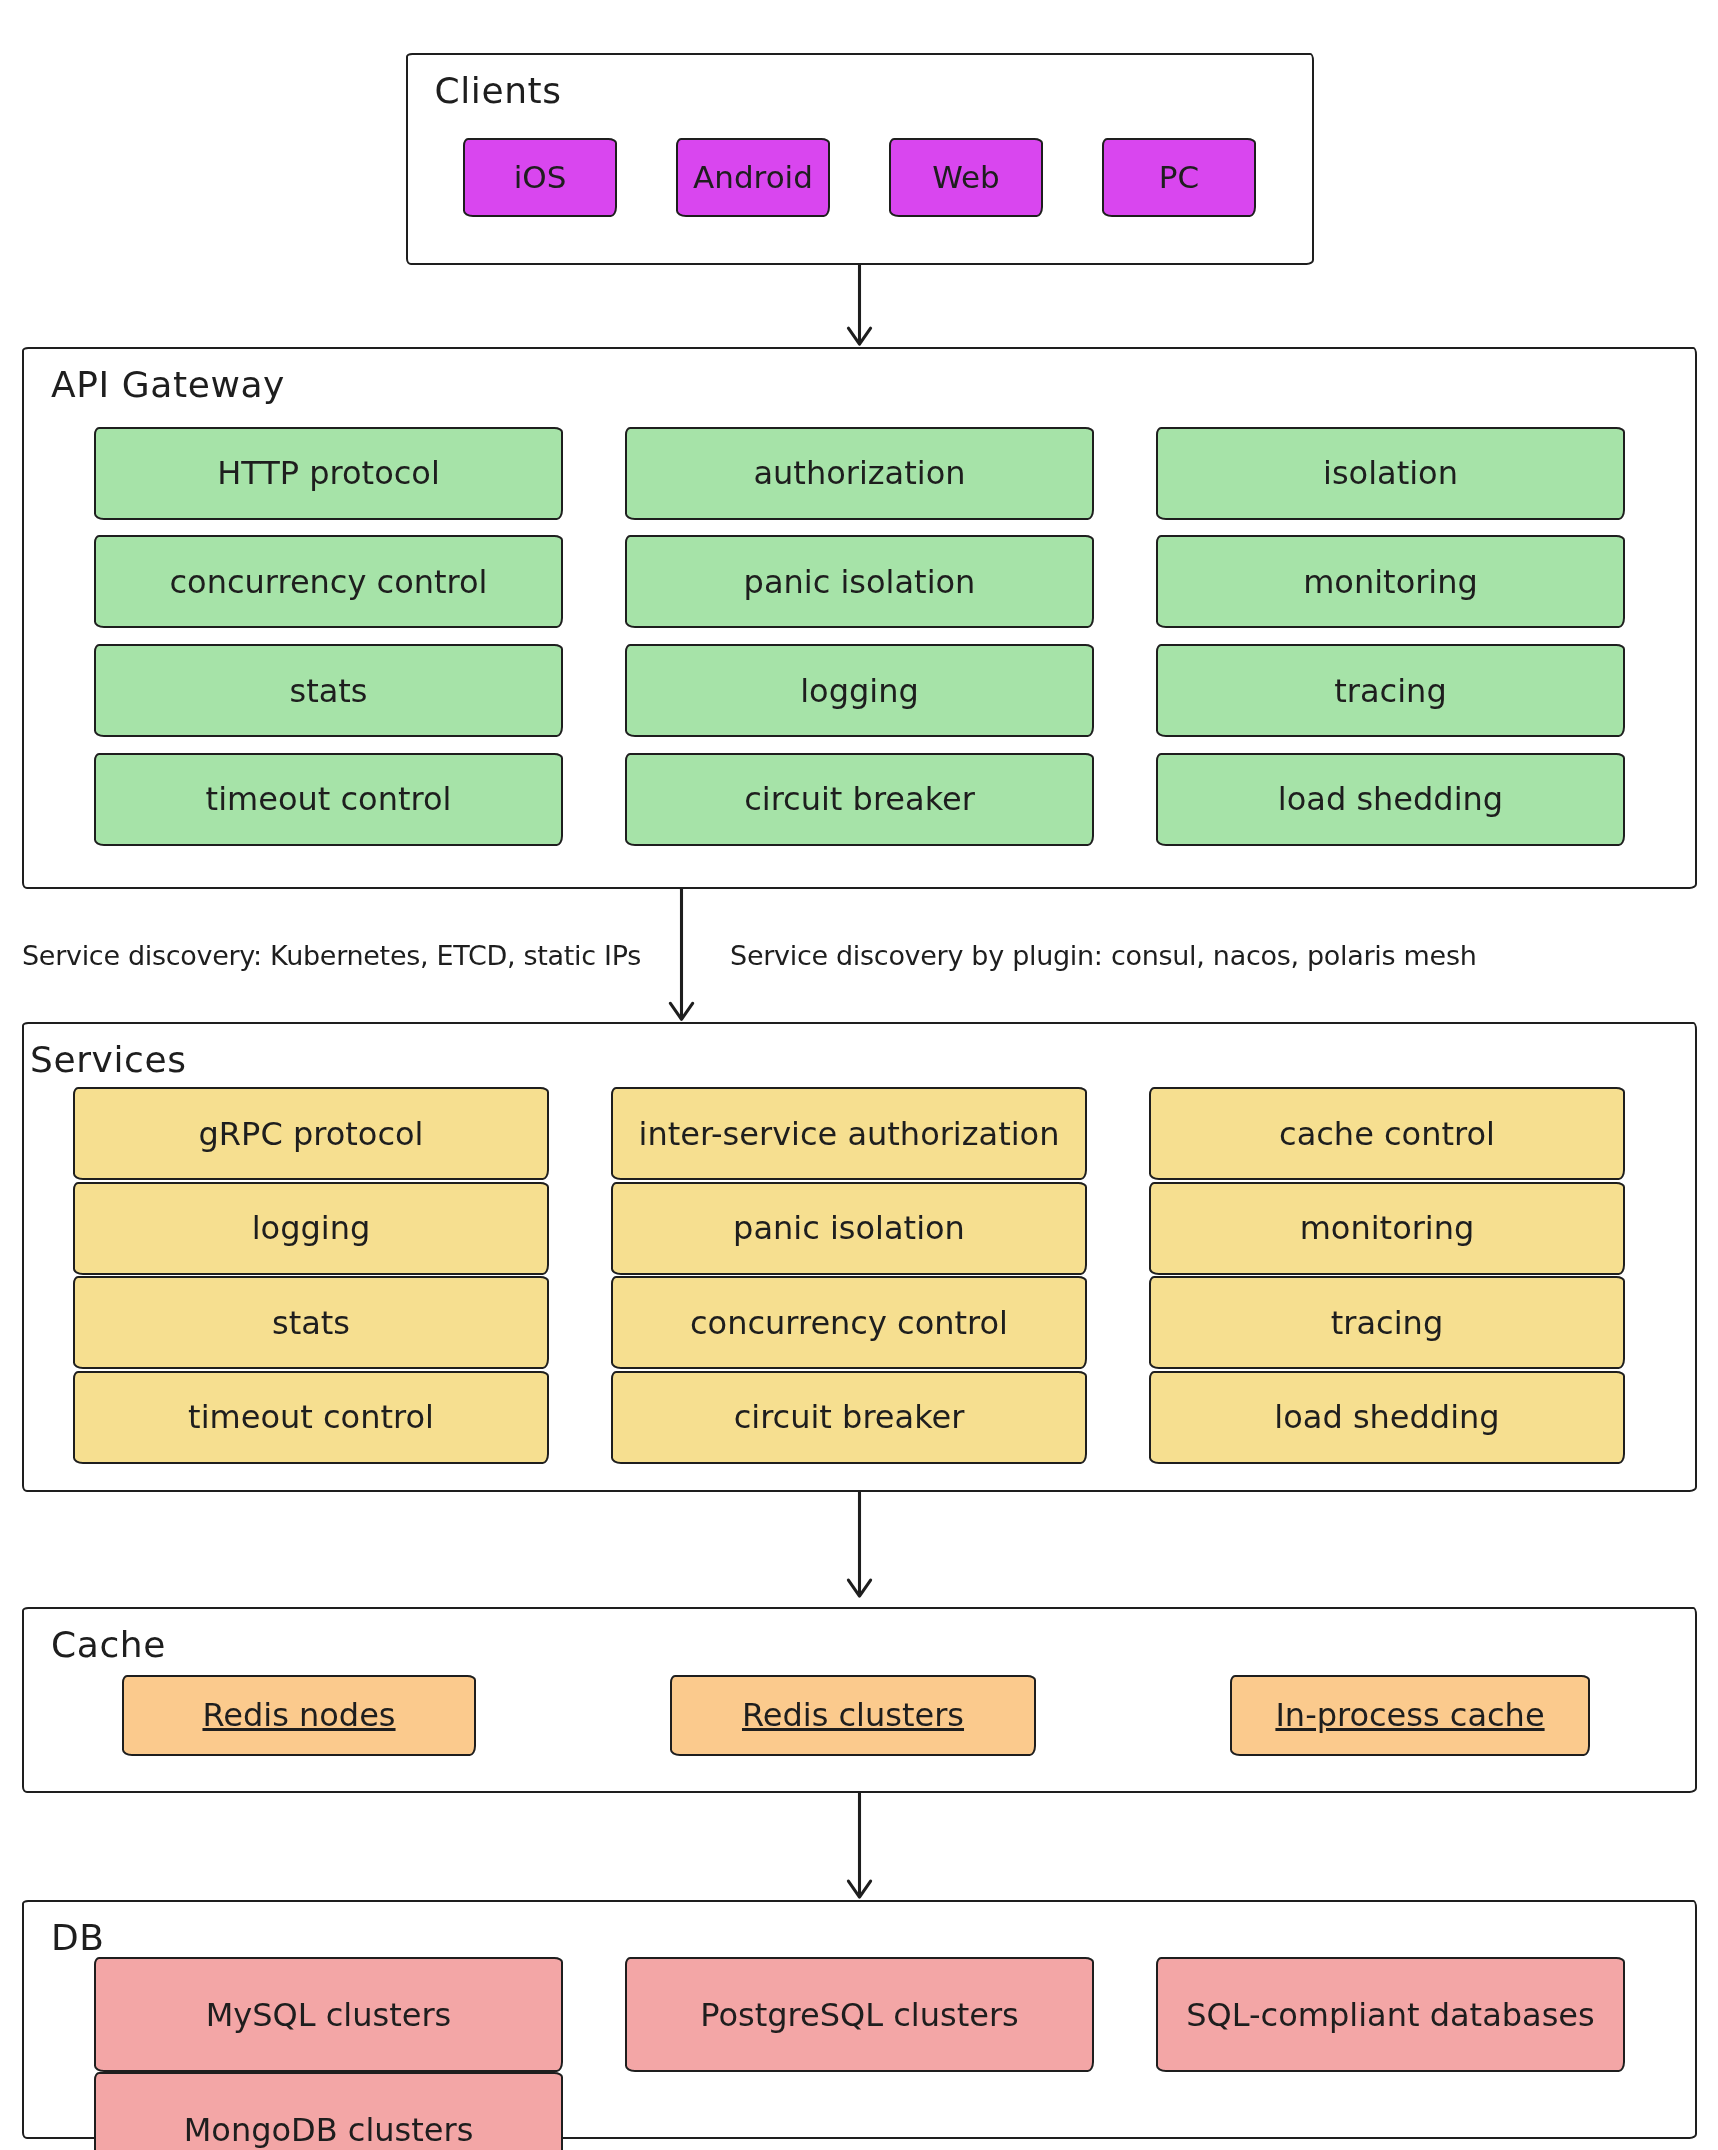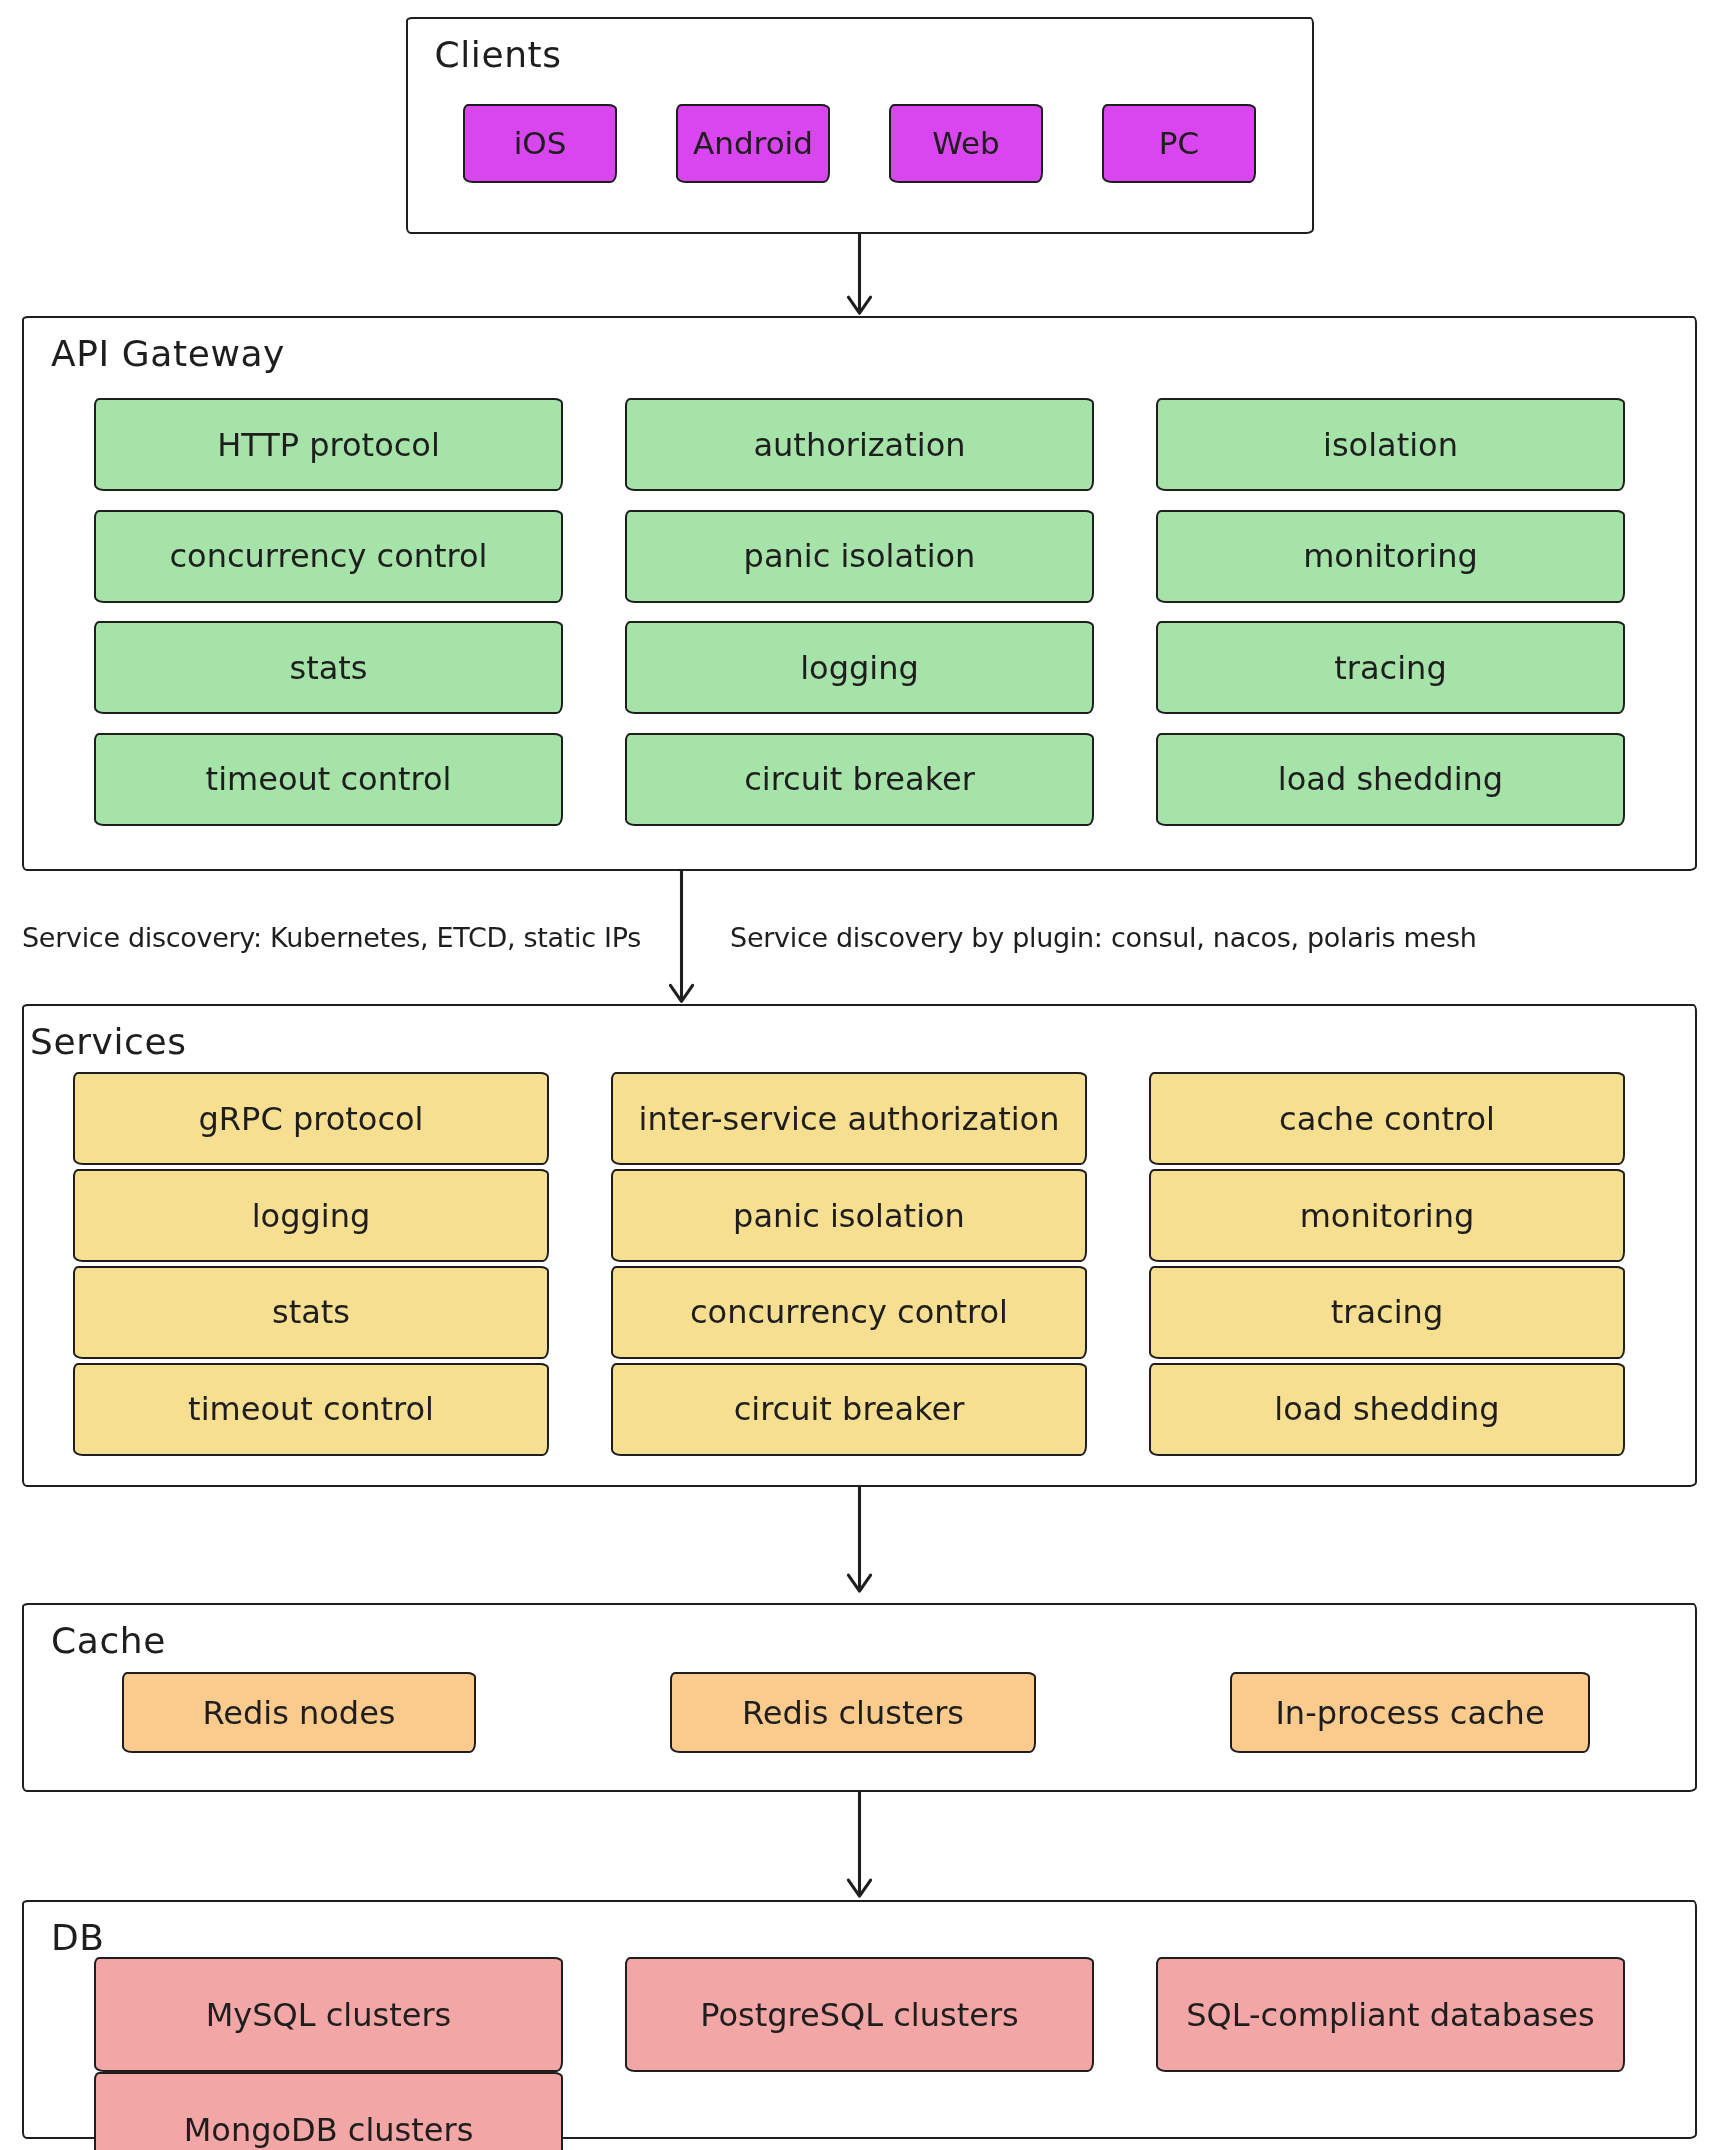--- a/index.html
+++ b/index.html
@@ -38,21 +38,21 @@
     min-height: 93px;
     padding: 7.4px 15px;
   }
   .blue   { background: #d946ef; }
   .green  { background: #a6e3a8; }
   .yellow { background: #f6df90; }
   .orange { background: #fbca8d; }
   .pink   { background: #f3a6a6; }
 
   
-  .clients { width: 908px; height: 228px; }
+  .clients { width: 908px; height: 228px; margin-top: 36px; }
   .clients-row {
     flex: 1;
     display: flex; align-items: center; justify-content: center;
     gap: 59px;
     padding-top: 5px;
   }
   .clients-row .node { min-height: 79px; min-width: 154px; font-size: 31px; }
 
   
   .arrow-wrap { display: flex; align-items: center; justify-content: center; }
@@ -84,21 +84,21 @@
   .discovery-text.left  { text-align: right; margin-right: 22px; }
   .discovery-text.right { text-align: left;  margin-left: 30px; }
 
   
   .cache { height: 199px; margin-top: 8px; }
   .cache-row {
     flex: 1;
     display: flex; align-items: center; justify-content: space-between;
     padding: 0 78px 0 71px;
   }
-  .cache-row .node { min-height: 81px; }
+  .cache-row .node { min-height: 81px; text-decoration: underline; }
   .cache-row .node:nth-child(1) { min-width: 354px; }
   .cache-row .node:nth-child(2) { min-width: 366px; }
   .cache-row .node:nth-child(3) { min-width: 360px; }
 
   
   .db { height: 239px; }
   .db .grid4 { align-content: center; padding-top: 0; }
   .db .node { min-height: 115px; }
 </style>
 </head>

